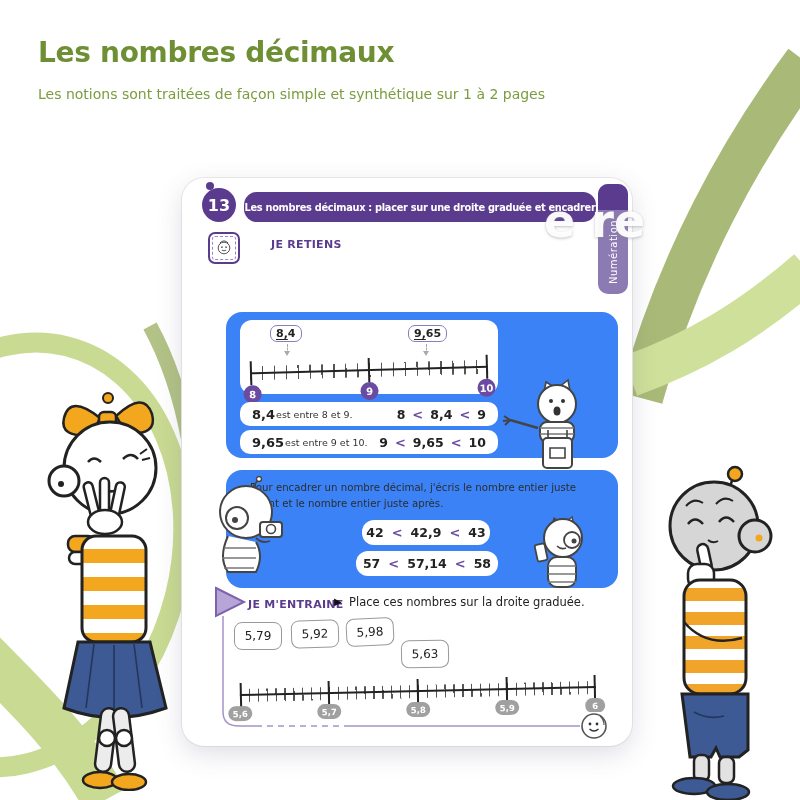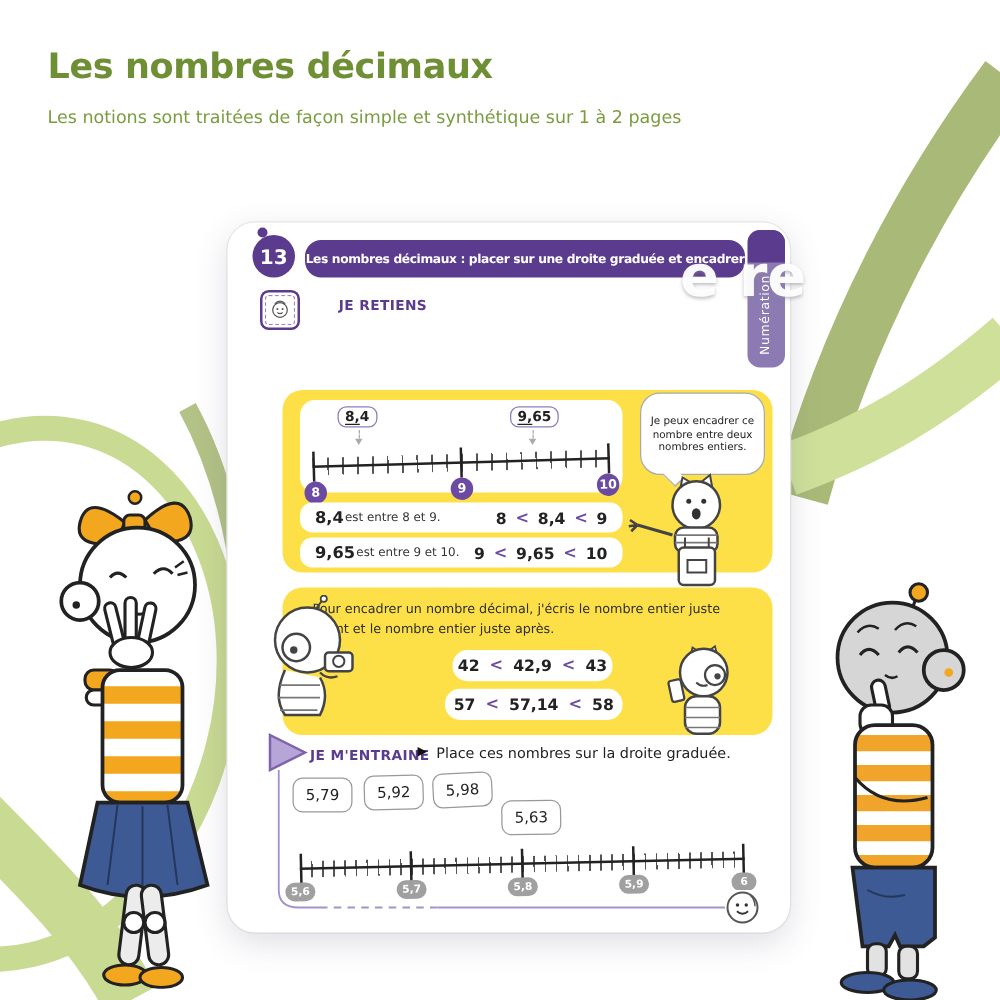--- a/index.html
+++ b/index.html
@@ -30,21 +30,21 @@
   .watermark{left:544px;top:194px;font-size:46px;font-weight:bold;color:rgba(255,255,255,.95);
              text-shadow:0 1px 3px rgba(140,140,150,.55);z-index:30;pointer-events:none;}
 
   
   .ret-icon{left:26px;top:54px;width:28px;height:28px;border:2px solid #5b3b8d;border-radius:7px;background:#fff;
             outline:1px dashed #9b87c4;outline-offset:-5px;display:flex;align-items:center;justify-content:center;}
   .sec-label{font-size:11px;font-weight:bold;color:#5b3b8d;letter-spacing:.3px;}
   .ret-label{left:64px;top:60px;margin-left:25px;}
   .ret-text{left:64px;top:76px;width:362px;font-size:9.9px;line-height:1.62;color:#2d2d2d;}
 
-  .panel{background:#fde047;border-radius:16px;}
+  .panel{background:#3b82f6;border-radius:16px;}
   .panel1{left:44px;top:134px;width:392px;height:146px;}
   .panel2{left:44px;top:292px;width:392px;height:118px;}
 
   
   .numbox{position:absolute;left:14px;top:8px;width:258px;height:74px;background:#fff;border-radius:12px;}
   .callout{position:absolute;border:1.4px solid #8f7cbf;border-radius:7px;background:#fff;padding:0 5px;
            font-size:11px;font-weight:bold;color:#222;height:15px;line-height:15px;}
   .callout .u{text-decoration:underline;text-underline-offset:2px;}
   .drop-arrow{position:absolute;width:0;height:10px;border-left:1px dashed #aaa;}
   .drop-arrow::after{content:'';position:absolute;left:-4px;bottom:-5px;border:3.5px solid transparent;border-top:5px solid #aaa;}
@@ -246,21 +246,20 @@
       <span class="ex-rest">est entre 9 et 10.</span>
       <span class="ineq">
         <span class="n">9</span>
           <span class="lt">&lt;</span>
           <span class="n">9,65</span>
           <span class="lt">&lt;</span>
           <span class="n">10</span>
       </span>
     </div>
 
-    <div class="bubble">Je peux encadrer ce nombre entre deux nombres entiers.</div>
 
     <div class="abs sketch" style="left:272px;top:62px;width:118px;height:96px;">
       <svg width="118" height="96" viewBox="0 0 118 96">
         <path d="M48 8 l10 6 l-12 4 z M70 6 l-10 8 l12 3 z" fill="#fff" stroke="#444" stroke-width="1.6"></path>
         <circle cx="59" cy="30" r="19" fill="#fff" stroke="#444" stroke-width="2"></circle>
         <circle cx="53" cy="27" r="2" fill="#333"></circle>
           <circle cx="65" cy="27" r="2" fill="#333"></circle>
         <ellipse cx="59" cy="37" rx="3.5" ry="4.5" fill="#333"></ellipse>
         <path d="M40 54 L12 46" stroke="#444" stroke-width="2.5" fill="none"></path>
         <path d="M12 46 l-6 -4 m6 4 l-7 1 m7 -1 l-5 5" stroke="#444" stroke-width="2" fill="none"></path>

